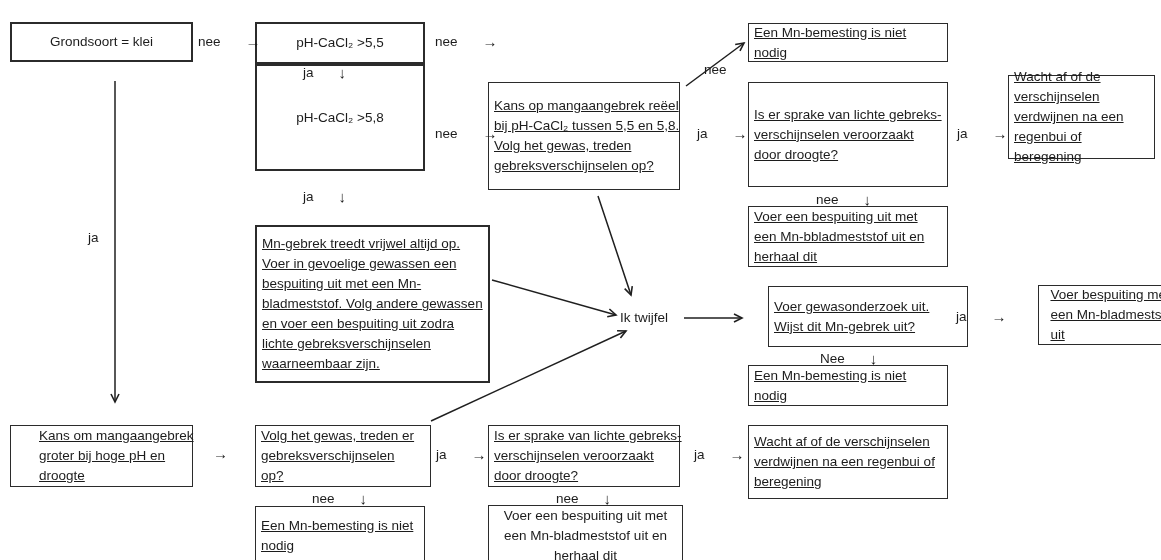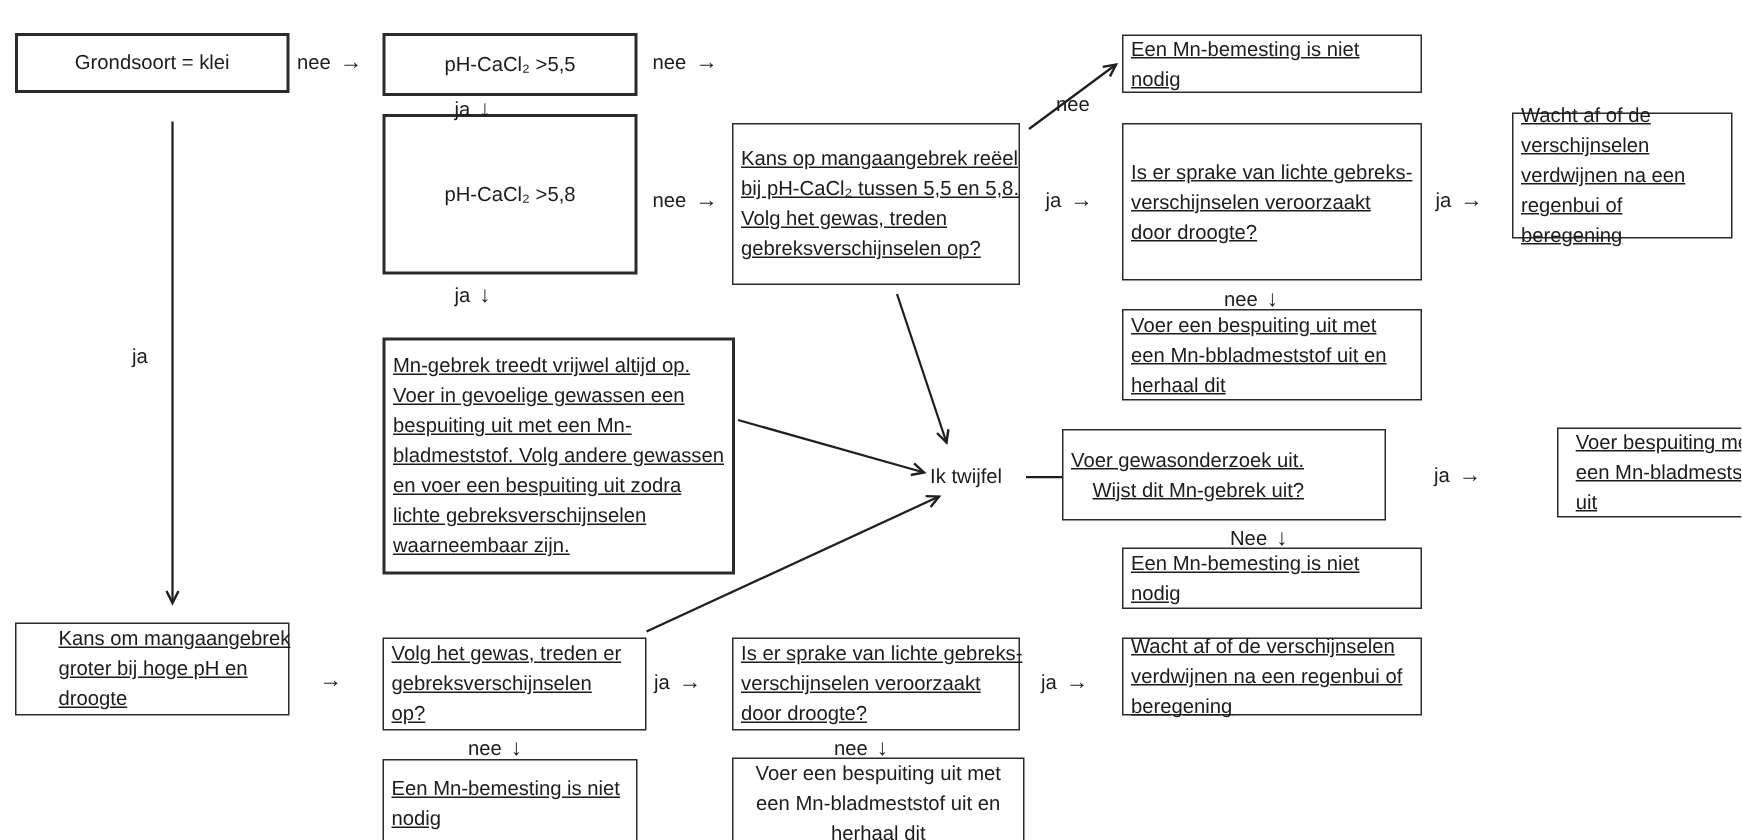--- a/index.html
+++ b/index.html
@@ -25,21 +25,21 @@
   .box.left{justify-content:flex-start;text-align:left;padding-left:5px;padding-right:2px;text-decoration:underline;}
   .box .txt{
     white-space:pre;
     font-size:13.5px;
     line-height:20px;
   }
   .lbl{
     position:absolute;
     display:flex;
     align-items:center;
-    gap:6px;
+    gap:25px;
     font-size:13.5px;
     line-height:20px;
     white-space:pre;
   }
   .lbl .glyph{
     font-weight:700;
     font-size:15px;
     line-height:20px;
   }
 </style>
@@ -63,21 +63,21 @@
 <div class="box center" style="left: 10px; top: 10px; width: 183px; height: 40px; border-width: 2px;">
       <span class="txt">Grondsoort = klei</span>
     </div>
     <div class="box center" style="left: 255px; top: 10px; width: 170px; height: 42px; border-width: 2px;">
       <span class="txt">pH-CaCl₂ &gt;5,5</span>
     </div>
     <div class="box left" style="left: 748px; top: 11px; width: 200px; height: 39px; border-width: 1.5px;">
       <span class="txt">Een Mn-bemesting is niet
 nodig</span>
     </div>
-    <div class="box center" style="left: 255px; top: 64px; width: 170px; height: 107px; border-width: 2px;">
+    <div class="box center" style="left: 255px; top: 52px; width: 170px; height: 107px; border-width: 2px;">
       <span class="txt">pH-CaCl₂ &gt;5,8</span>
     </div>
     <div class="box left" style="left: 488px; top: 70px; width: 192px; height: 108px; border-width: 1.5px;">
       <span class="txt">Kans op mangaangebrek reëel
 bij pH-CaCl₂ tussen 5,5 en 5,8.
 Volg het gewas, treden
 gebreksverschijnselen op?</span>
     </div>
     <div class="box left" style="left: 748px; top: 70px; width: 200px; height: 105px; border-width: 1.5px;">
       <span class="txt">Is er sprake van lichte gebreks-
@@ -98,49 +98,49 @@
 bladmeststof. Volg andere gewassen
 en voer een bespuiting uit zodra
 lichte gebreksverschijnselen
 waarneembaar zijn.</span>
     </div>
     <div class="box left" style="left: 748px; top: 194px; width: 200px; height: 61px; border-width: 1.5px;">
       <span class="txt">Voer een bespuiting uit met
 een Mn-bbladmeststof uit en
 herhaal dit</span>
     </div>
-    <div class="box left" style="left: 708px; top: 274px; width: 216px; height: 61px; border-width: 1.5px; text-align: right;">
+    <div class="box left" style="left: 768px; top: 274px; width: 200px; height: 61px; border-width: 1.5px;">
       <span class="txt">Voer gewasonderzoek uit.
 Wijst dit Mn-gebrek uit?</span>
     </div>
     <div class="box left" style="left: 1038px; top: 273px; width: 148px; height: 60px; border-width: 1.5px; justify-content: center;">
       <span class="txt">Voer bespuiting met
 een Mn-bladmeststof
 uit</span>
     </div>
     <div class="box left" style="left: 748px; top: 353px; width: 200px; height: 41px; border-width: 1.5px;">
       <span class="txt">Een Mn-bemesting is niet
 nodig</span>
     </div>
-    <div class="box left" style="left: 10px; top: 403px; width: 183px; height: 62px; border-width: 1.5px; padding-left: 28px;">
+    <div class="box left" style="left: 10px; top: 413px; width: 183px; height: 62px; border-width: 1.5px; padding-left: 28px;">
       <span class="txt">Kans om mangaangebrek
 groter bij hoge pH en
 droogte</span>
     </div>
     <div class="box left" style="left: 255px; top: 413px; width: 176px; height: 62px; border-width: 1.5px;">
       <span class="txt">Volg het gewas, treden er
 gebreksverschijnselen
 op?</span>
     </div>
     <div class="box left" style="left: 488px; top: 413px; width: 192px; height: 62px; border-width: 1.5px;">
       <span class="txt">Is er sprake van lichte gebreks-
 verschijnselen veroorzaakt
 door droogte?</span>
     </div>
-    <div class="box left" style="left: 748px; top: 413px; width: 200px; height: 52px; border-width: 1.5px;">
+    <div class="box left" style="left: 748px; top: 413px; width: 200px; height: 74px; border-width: 1.5px;">
       <span class="txt">Wacht af of de verschijnselen
 verdwijnen na een regenbui of
 beregening</span>
     </div>
     <div class="box left" style="left: 255px; top: 494px; width: 170px; height: 59px; border-width: 1.5px;">
       <span class="txt">Een Mn-bemesting is niet
 nodig</span>
     </div>
     <div class="box center" style="left: 488px; top: 493px; width: 195px; height: 62px; border-width: 1.5px;">
       <span class="txt">Voer een bespuiting uit met

